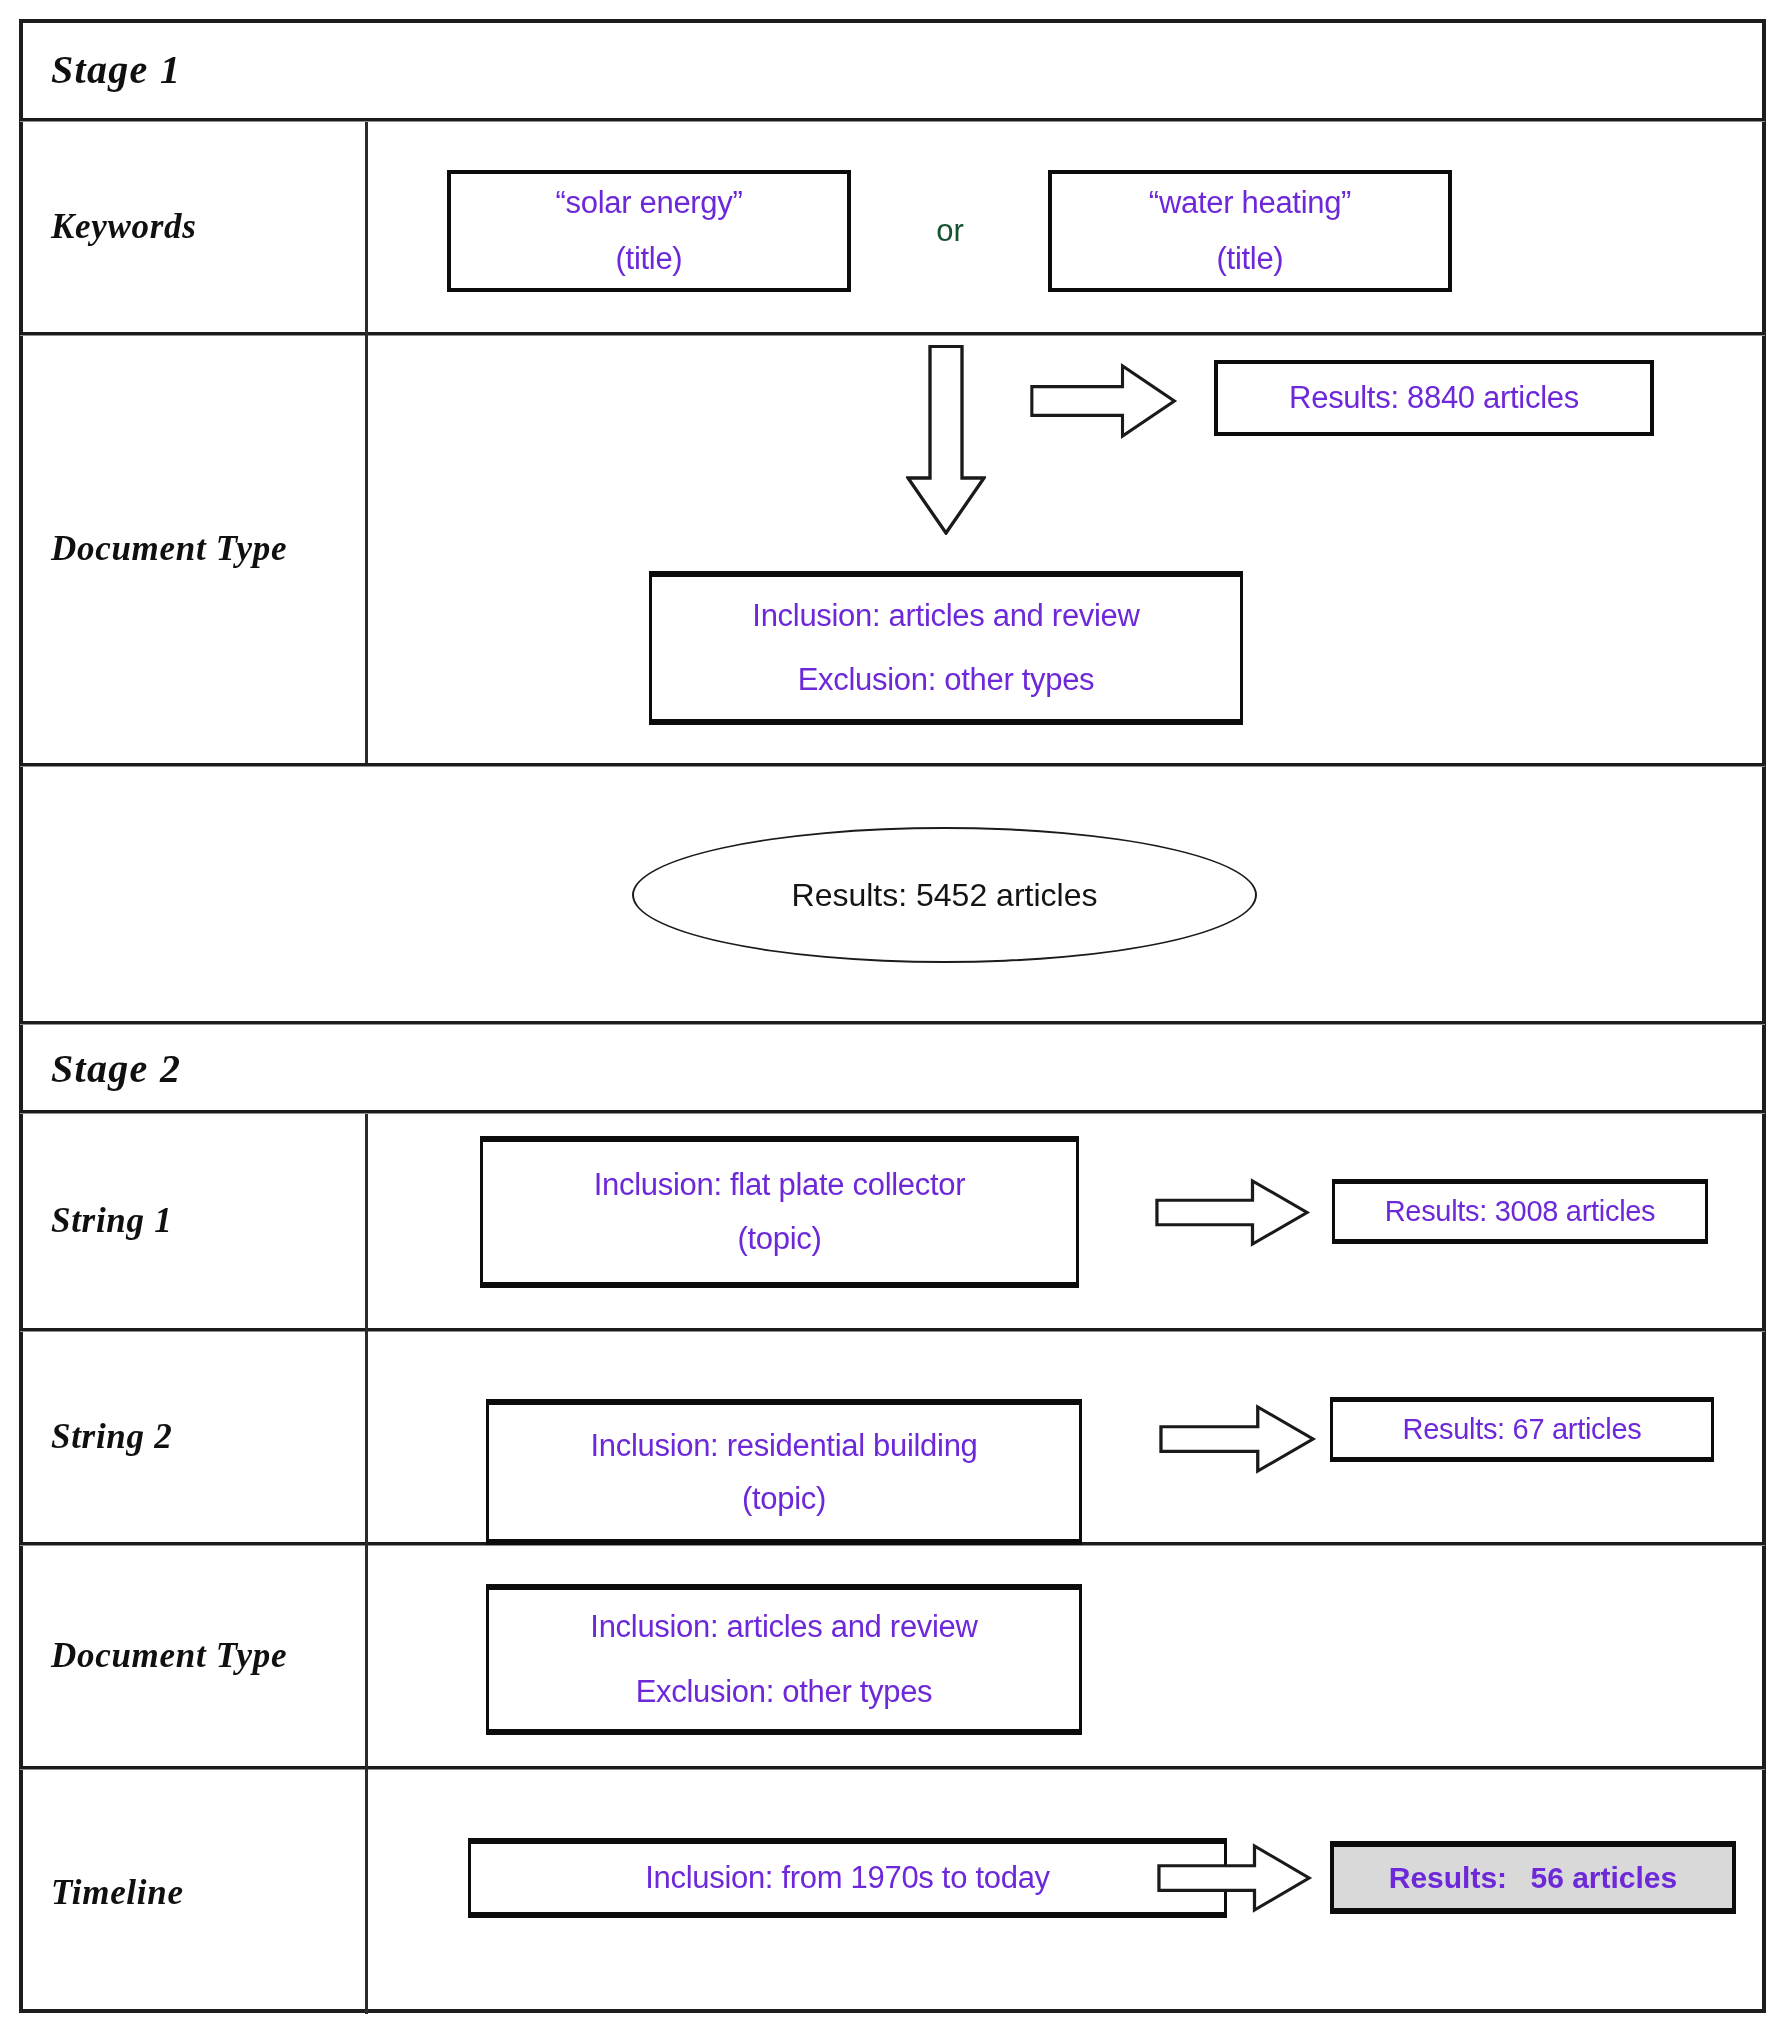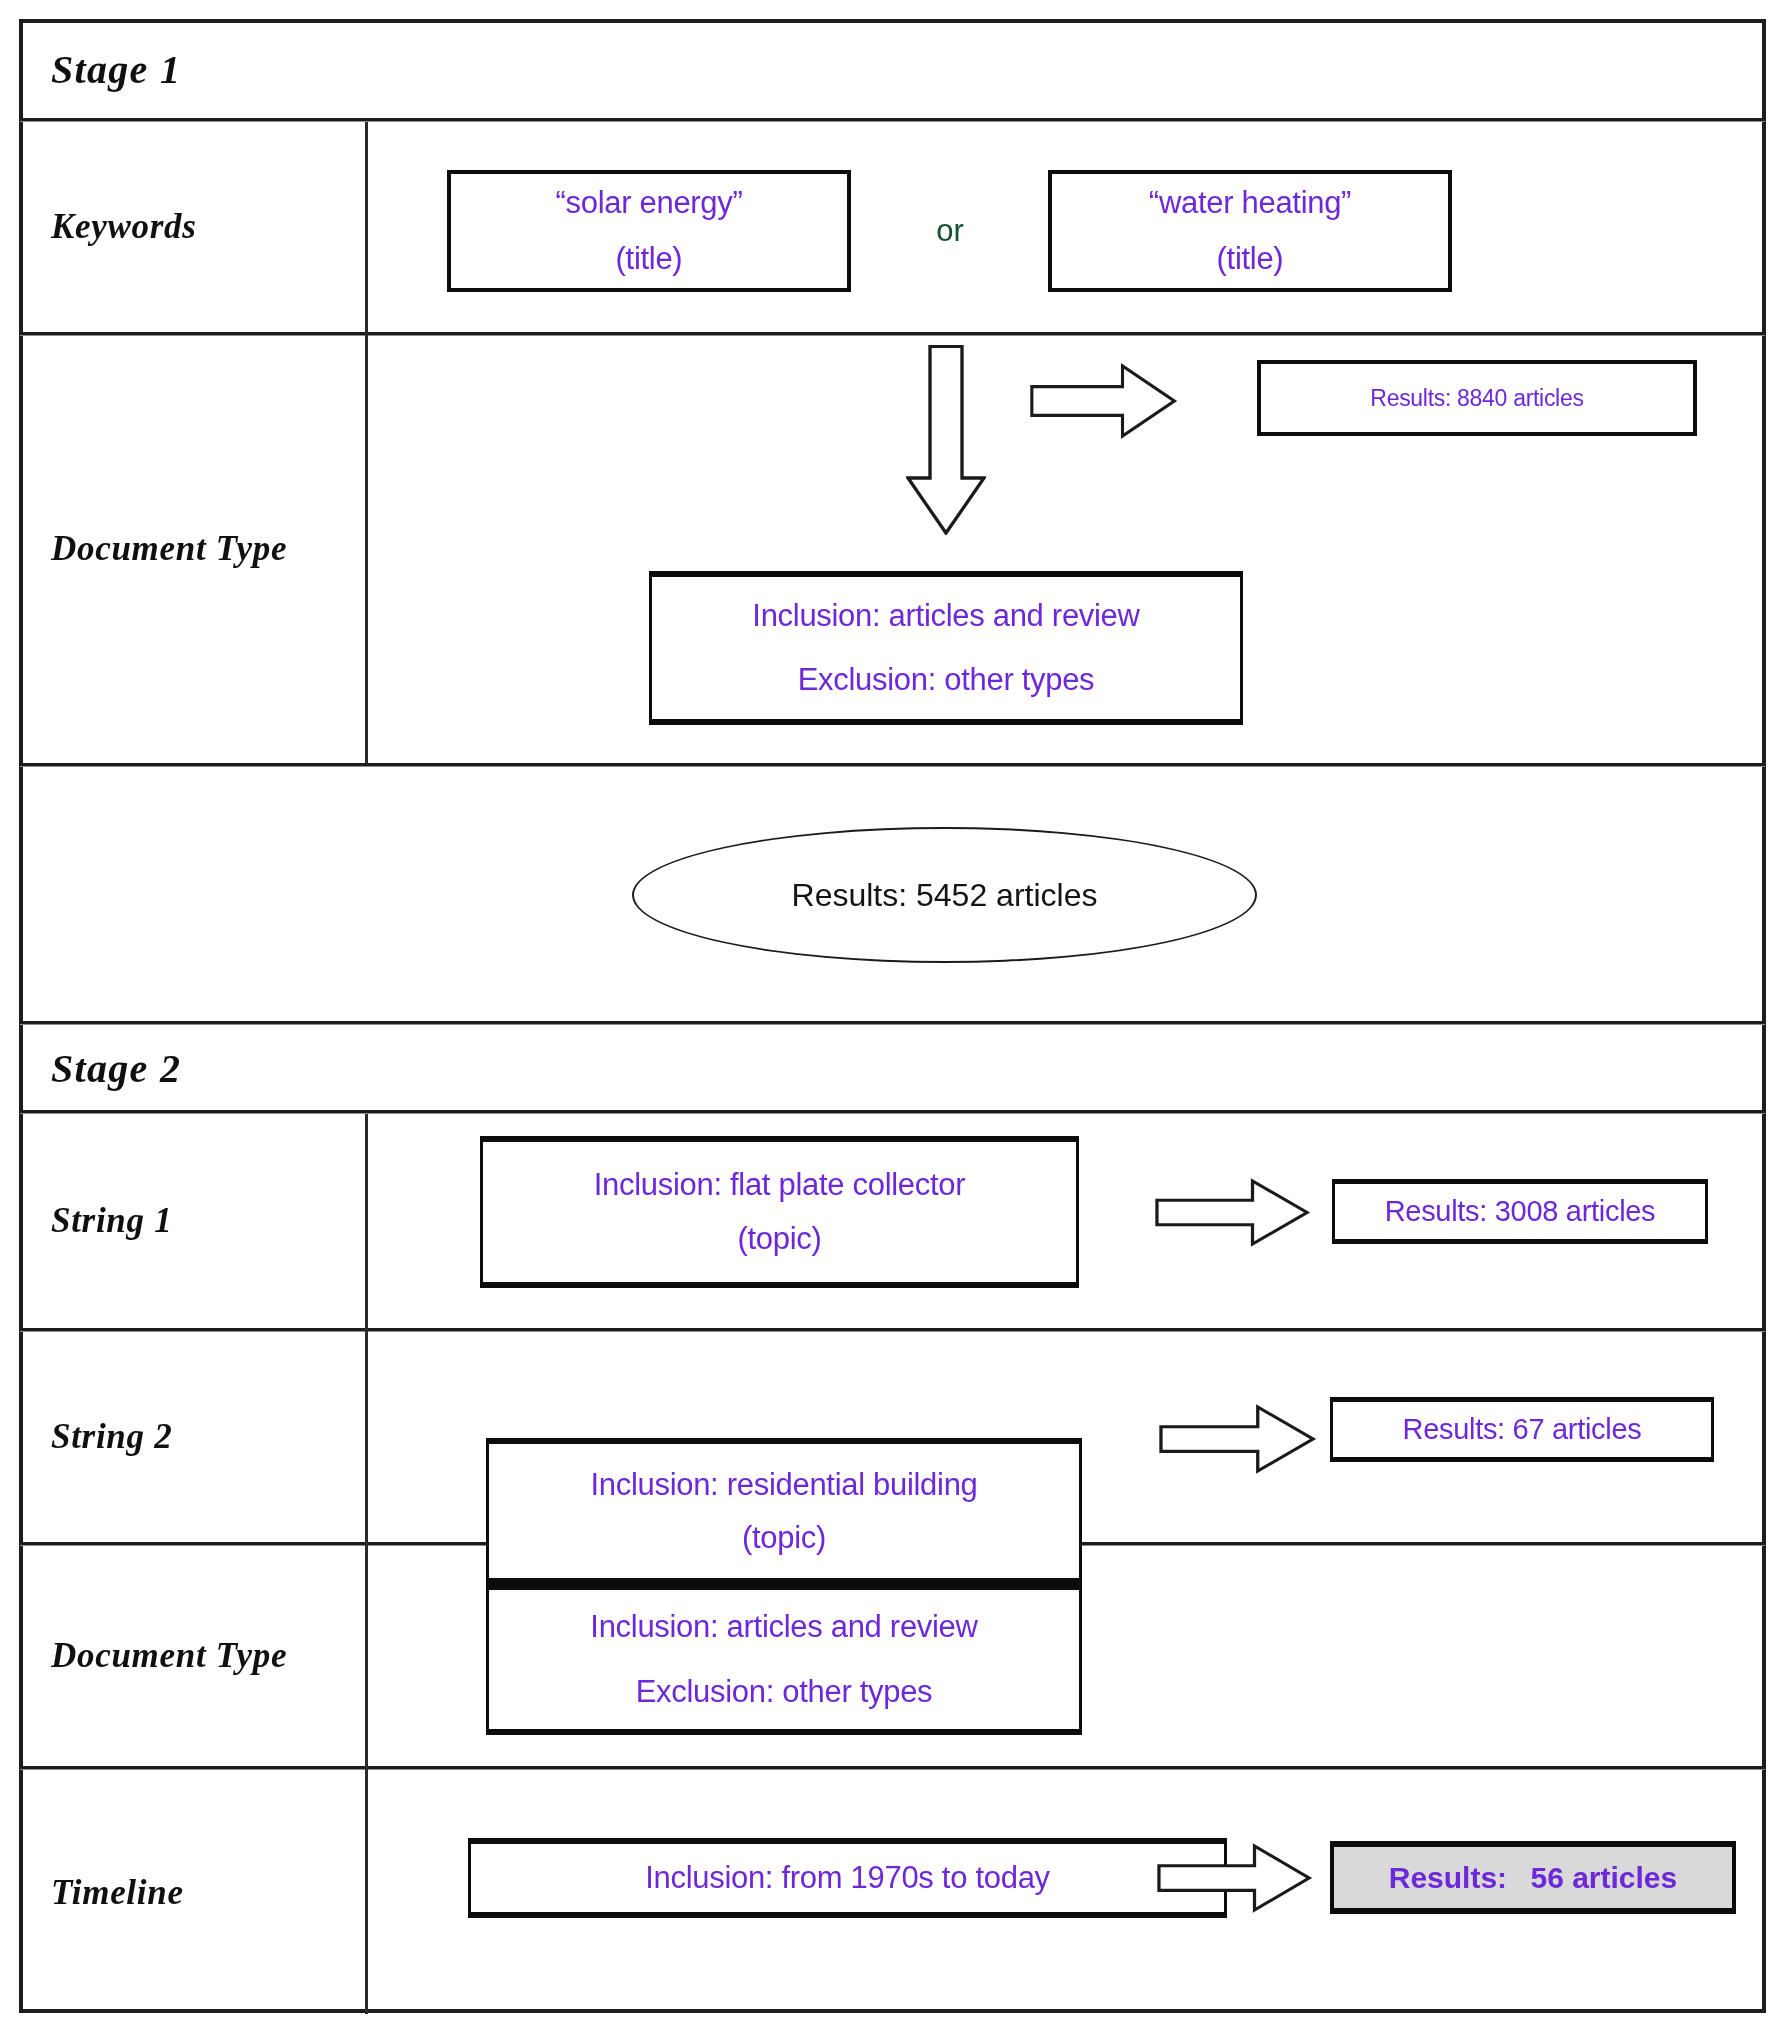--- a/index.html
+++ b/index.html
@@ -42,24 +42,24 @@
     display:flex;flex-direction:column;align-items:center;justify-content:center;
     text-align:center;font-size:31px;color:#6d28d9;letter-spacing:-0.3px;
   }
   .box-heavy{border-width:6.7px 3.3px;}
   .kw1{left:447px;top:170px;width:404px;height:122px;line-height:1.8;}
   .kw2{left:1048px;top:170px;width:404px;height:122px;line-height:1.8;}
   .or-label{
     position:absolute;left:885px;top:170px;width:130px;height:122px;
     display:flex;align-items:center;justify-content:center;font-size:31px;color:#14532d;
   }
-  .res8840{left:1214px;top:360px;width:440px;height:76px;font-size:23px;margin-left:43px;}
+  .res8840{left:1214px;top:360px;width:440px;height:76px;font-size:31px;}
   .incl1{left:649px;top:571px;width:594px;height:154px;justify-content:space-around;padding:6.7px 0;}
   .str1box{left:480px;top:1136px;width:599px;height:152px;justify-content:space-around;padding:16px 0;}
-  .str2box{left:486px;top:1438px;width:596px;height:146px;justify-content:space-around;padding:14px 0;}
+  .str2box{left:486px;top:1399px;width:596px;height:146px;justify-content:space-around;padding:14px 0;}
   .dt2box{left:486px;top:1584px;width:596px;height:151px;justify-content:space-around;padding:5.3px 0;}
   .tlbox{left:468px;top:1838px;width:759px;height:80px;border-width:6px 3.3px;}
   .res-small{font-size:29px;border-width:5.3px 3.3px;}
   .res3008{left:1332px;top:1179px;width:376px;height:65px;}
   .res67{left:1330px;top:1397px;width:384px;height:65px;}
   .res56{left:1330px;top:1841px;width:406px;height:73px;
     background:#d9d9d9;font-weight:bold;font-size:30px;border-width:6px 4px;letter-spacing:0;}
 
   
   .ellipse{

